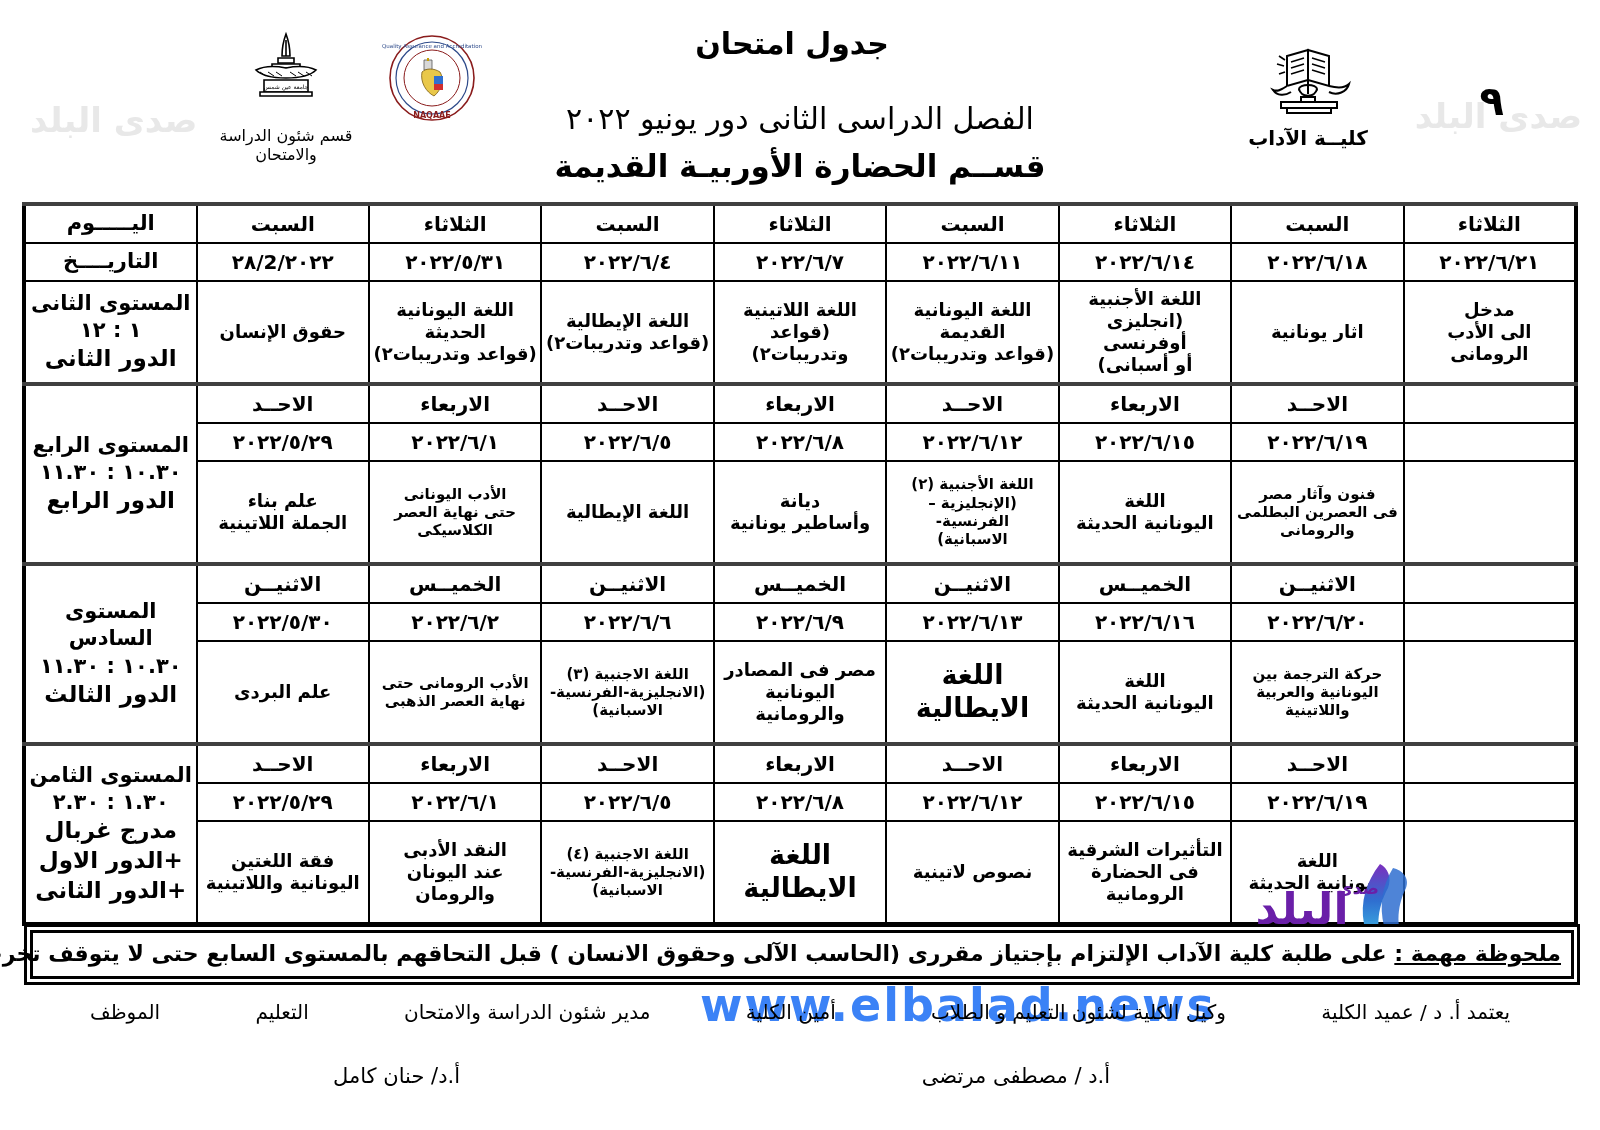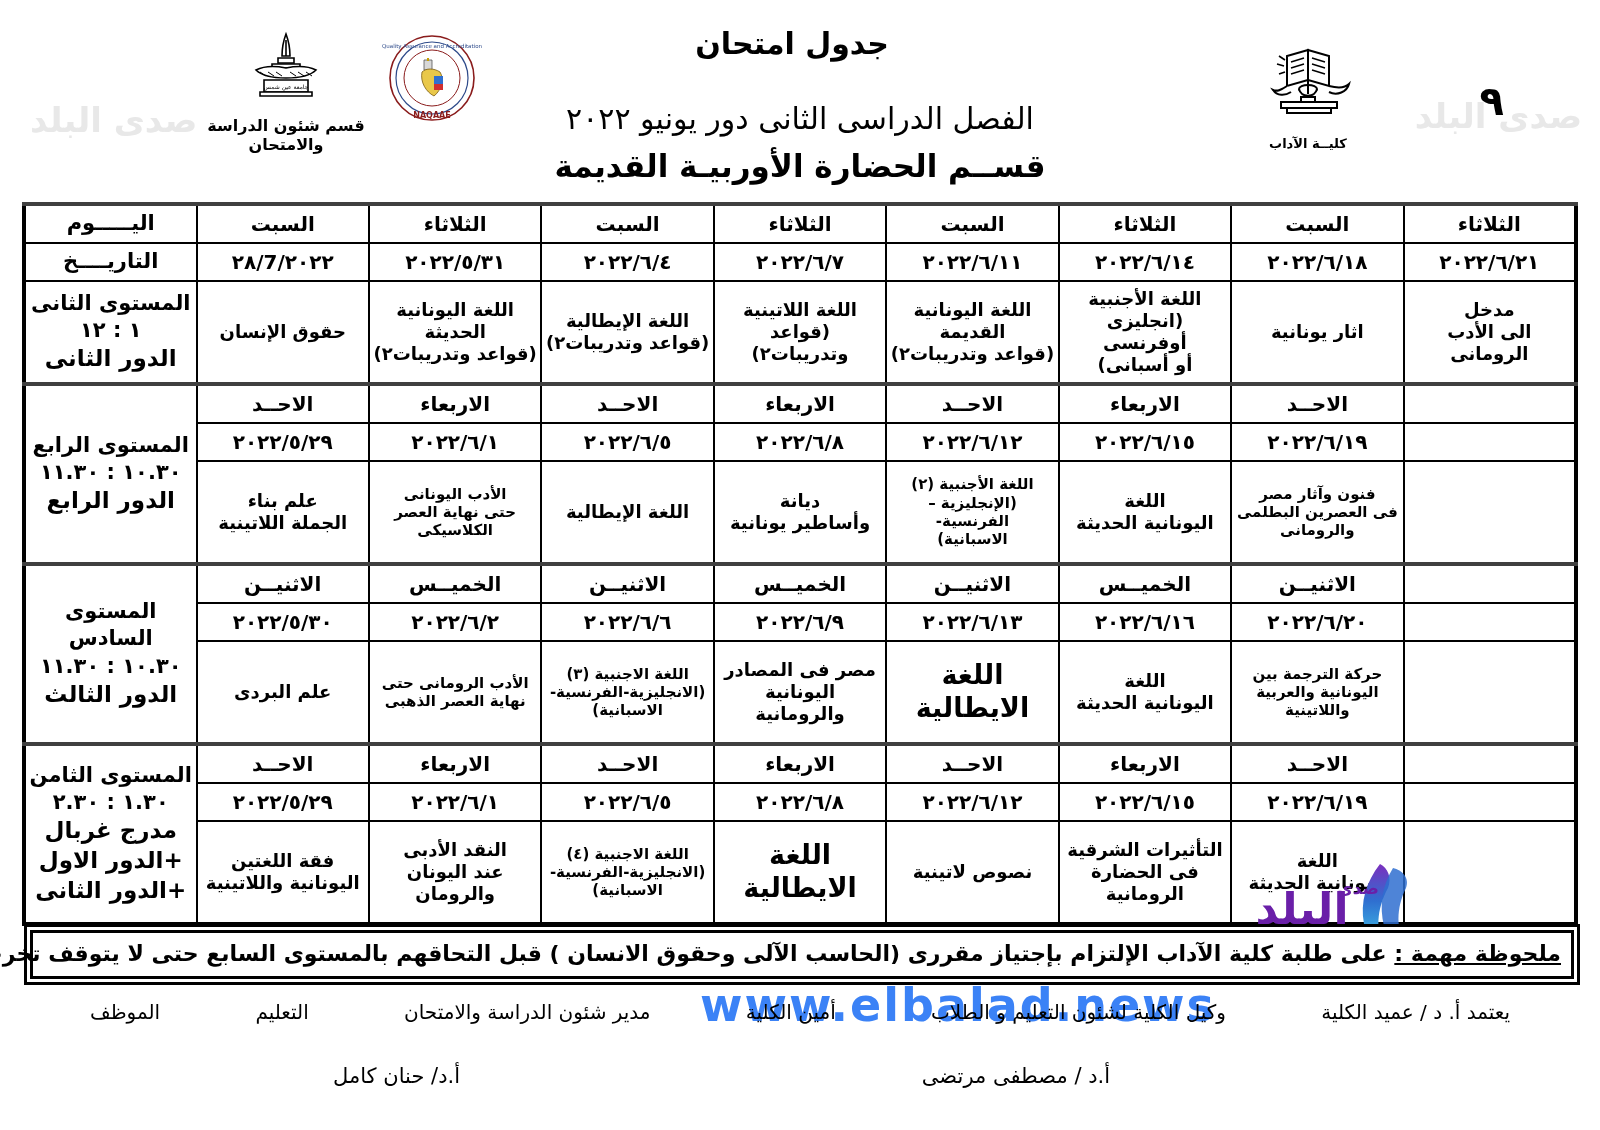--- a/index.html
+++ b/index.html
@@ -66,36 +66,36 @@
     font-weight: bold;
   }
 
   
   .fac-logo {
     position: absolute;
     top: 34px; right: 222px;
     width: 140px; text-align: center;
   }
   .fac-logo .cap {
-    font-size: 13px; font-weight: bold; margin-top: 12px;
+    font-size: 20px; font-weight: bold; margin-top: 2px;
   }
 
   
   .seal-naqaae {
     position: absolute;
     top: 32px; left: 372px;
     width: 128px; height: 96px;
   }
   
   .seal-univ {
     position: absolute;
     top: 30px; left: 196px;
     width: 180px; text-align: center;
   }
-  .seal-univ .cap { font-size: 16px; font-weight: bold; margin-top: 2px; }
+  .seal-univ .cap { font-size: 16px; font-weight: normal; margin-top: 12px; }
 
   
   .tbl-wrap {
     position: absolute;
     top: 202px; right: 22px;
     width: 1556px;
   }
   table.sched {
     width: 100%;
     border-collapse: collapse;
@@ -279,21 +279,21 @@
             <td class="day lvl" style="border-bottom: 2px solid rgb(0, 0, 0);">اليـــــوم</td>
           </tr>
           <tr>
             <td class="date">٢٠٢٢/٦/٢١</td>
             <td class="date">٢٠٢٢/٦/١٨</td>
             <td class="date">٢٠٢٢/٦/١٤</td>
             <td class="date">٢٠٢٢/٦/١١</td>
             <td class="date">٢٠٢٢/٦/٧</td>
             <td class="date">٢٠٢٢/٦/٤</td>
             <td class="date">٢٠٢٢/٥/٣١</td>
-            <td class="date">٢٠٢٢/7/٢٨</td>
+            <td class="date">٢٠٢٢/2/٢٨</td>
             <td class="date lvl">التاريــــخ</td>
           </tr>
           <tr>
             <td class="subj">مدخل<br>الى الأدب الرومانى</td>
             <td class="subj">اثار يونانية</td>
             <td class="subj">اللغة الأجنبية<br>(انجليزى أوفرنسى<br>أو أسبانى)</td>
             <td class="subj">اللغة اليونانية القديمة<br>(قواعد وتدريبات٢)</td>
             <td class="subj">اللغة اللاتينية<br>(قواعد<br>وتدريبات٢)</td>
             <td class="subj">اللغة الإيطالية<br>(قواعد وتدريبات٢)</td>
             <td class="subj">اللغة اليونانية الحديثة<br>(قواعد وتدريبات٢)</td>

